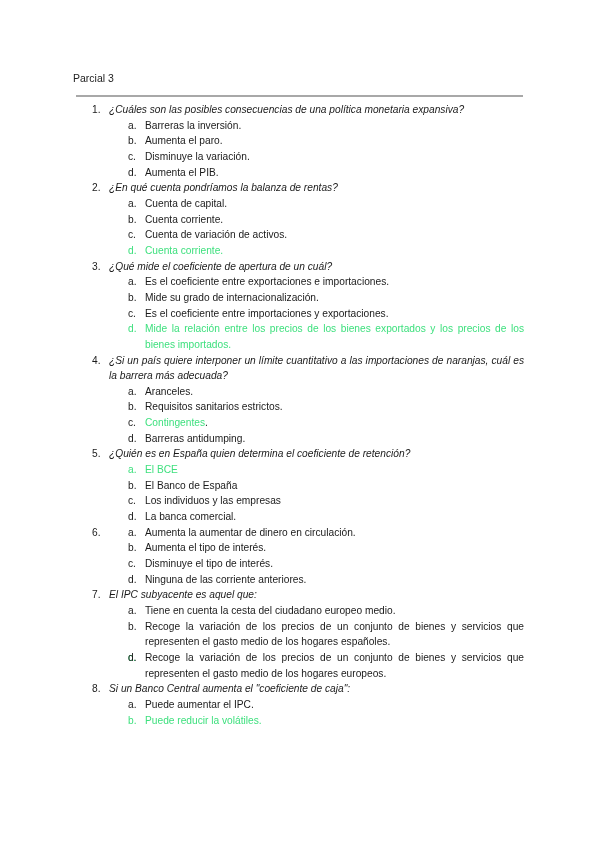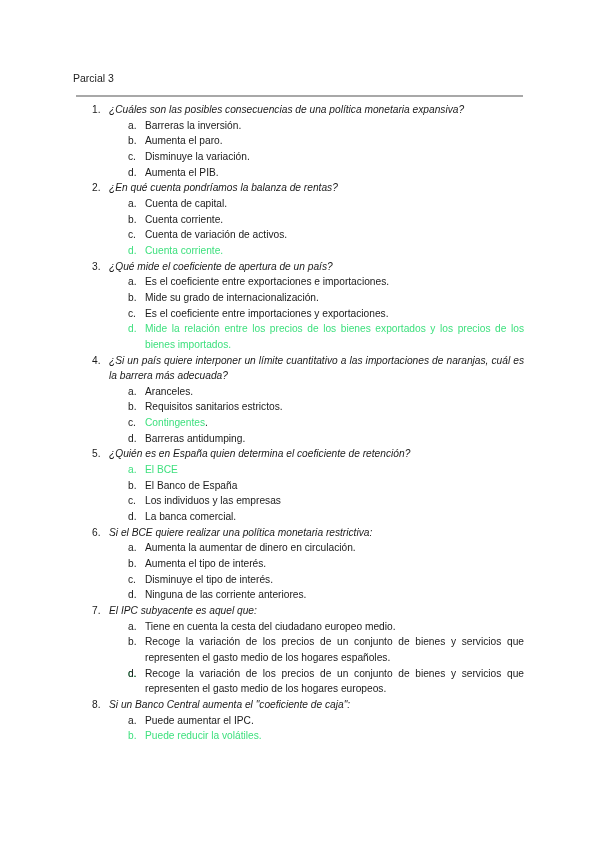--- a/index.html
+++ b/index.html
@@ -38,21 +38,21 @@
     <span class="num">2.</span>
     <span class="qtext">¿En qué cuenta pondríamos la balanza de rentas?</span>
   </div>
   <div class="opt"><span class="let">a.</span><span>Cuenta de capital.</span></div>
   <div class="opt"><span class="let">b.</span><span>Cuenta corriente.</span></div>
   <div class="opt"><span class="let">c.</span><span>Cuenta de variación de activos.</span></div>
   <div class="opt correct"><span class="let">d.</span><span>Cuenta corriente.</span></div>
 
   <div class="q">
     <span class="num">3.</span>
-    <span class="qtext">¿Qué mide el coeficiente de apertura de un país?</span>
+    <span class="qtext">¿Qué mide el coeficiente de apertura de un cuál?</span>
   </div>
   <div class="opt"><span class="let">a.</span><span>Es el coeficiente entre exportaciones e importaciones.</span></div>
   <div class="opt"><span class="let">b.</span><span>Mide su grado de internacionalización.</span></div>
   <div class="opt"><span class="let">c.</span><span>Es el coeficiente entre importaciones y exportaciones.</span></div>
   <div class="opt correct"><span class="let">d.</span><span>Mide la relación entre los precios de los bienes exportados y los precios de los bienes importados.</span></div>
 
   <div class="q justify">
     <span class="num">4.</span>
     <span class="qtext">¿Si un país quiere interponer un límite cuantitativo a las importaciones de naranjas, cuál es la barrera más adecuada?</span>
   </div>
@@ -65,21 +65,20 @@
     <span class="num">5.</span>
     <span class="qtext">¿Quién es en España quien determina el coeficiente de retención?</span>
   </div>
   <div class="opt correct"><span class="let">a.</span><span>El BCE</span></div>
   <div class="opt"><span class="let">b.</span><span>El Banco de España</span></div>
   <div class="opt"><span class="let">c.</span><span>Los individuos y las empresas</span></div>
   <div class="opt"><span class="let">d.</span><span>La banca comercial.</span></div>
 
   <div class="q">
     <span class="num">6.</span>
-    <span class="qtext">Si el BCE quiere realizar una política monetaria restrictiva:</span>
   </div>
   <div class="opt"><span class="let">a.</span><span>Aumenta la aumentar de dinero en circulación.</span></div>
   <div class="opt"><span class="let">b.</span><span>Aumenta el tipo de interés.</span></div>
   <div class="opt"><span class="let">c.</span><span>Disminuye el tipo de interés.</span></div>
   <div class="opt"><span class="let">d.</span><span>Ninguna de las corriente anteriores.</span></div>
 
   <div class="q">
     <span class="num">7.</span>
     <span class="qtext">El IPC subyacente es aquel que:</span>
   </div>

